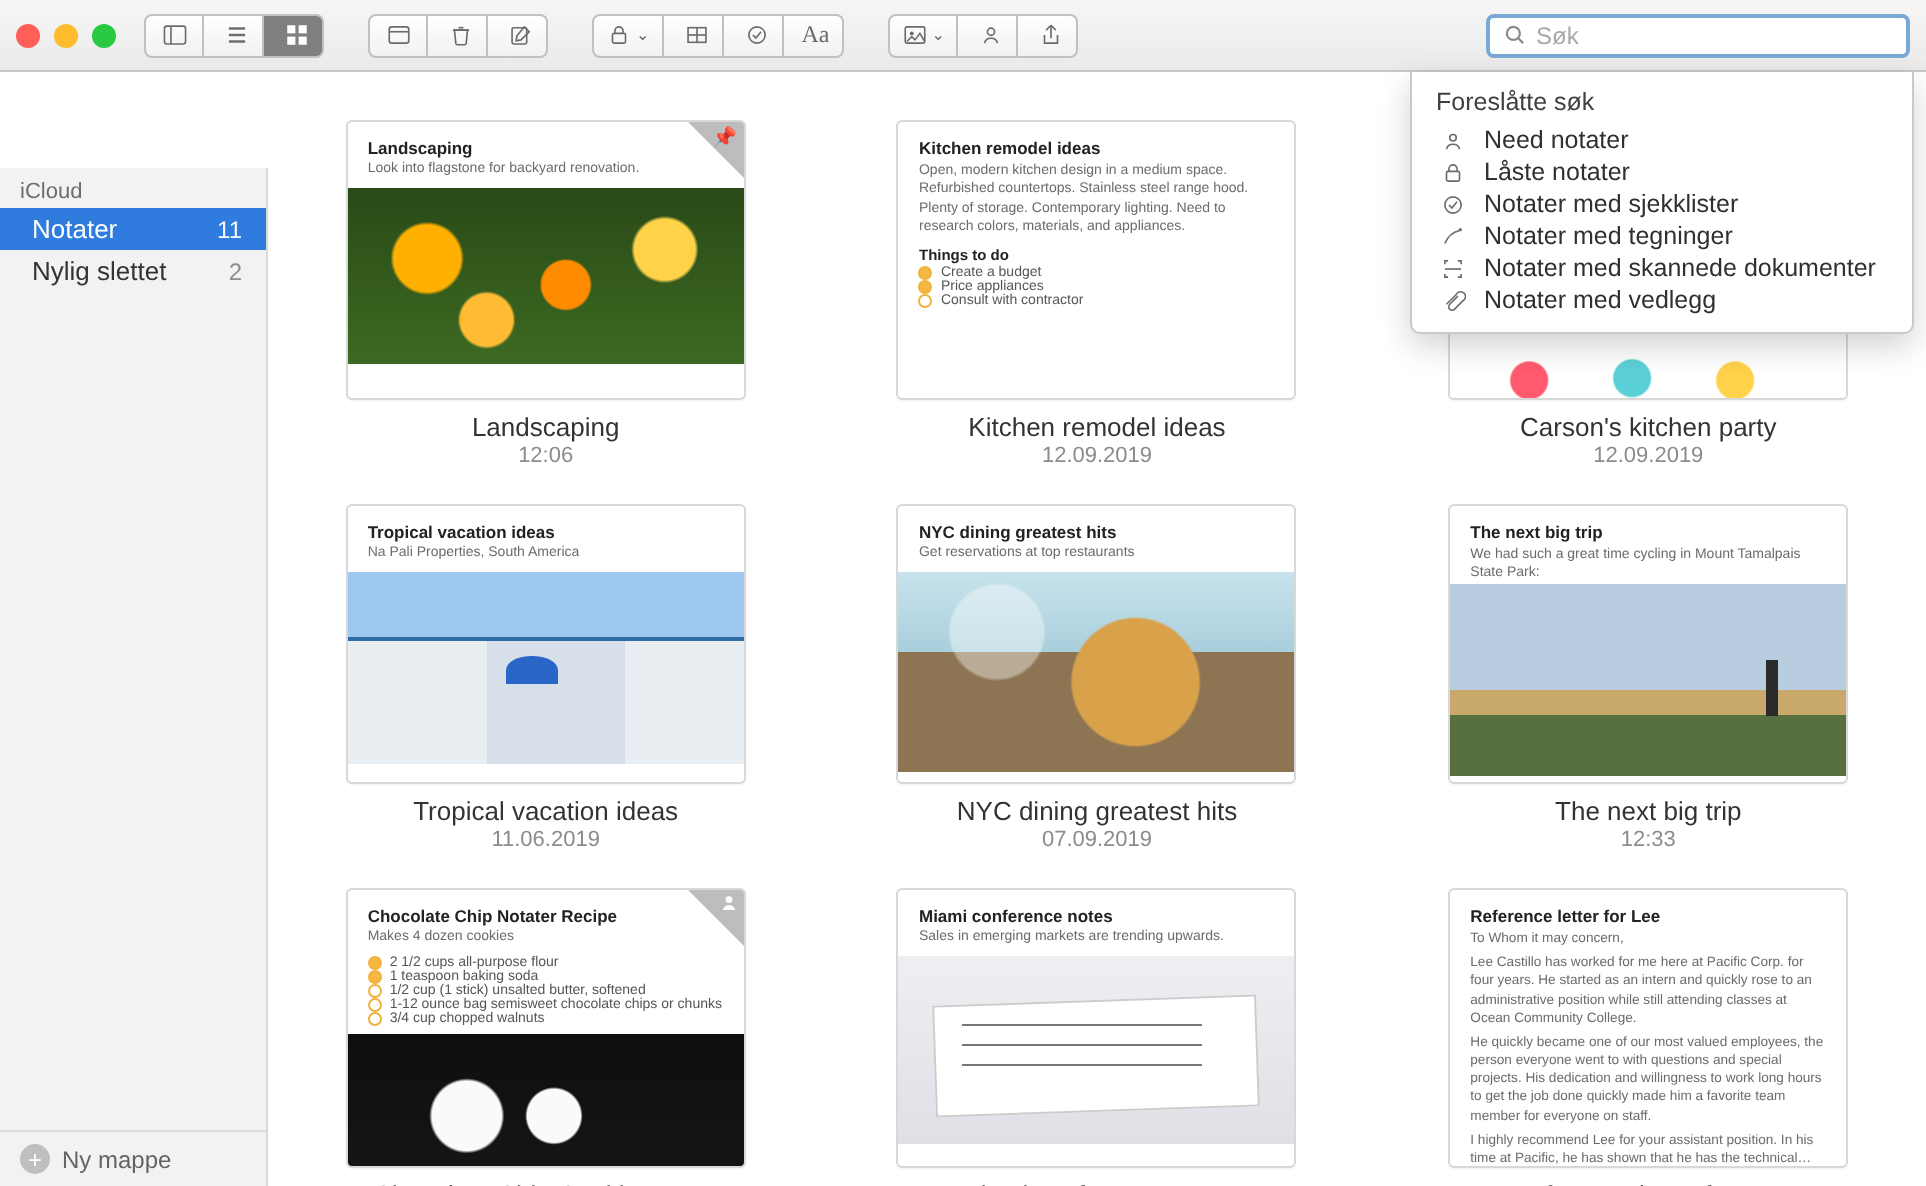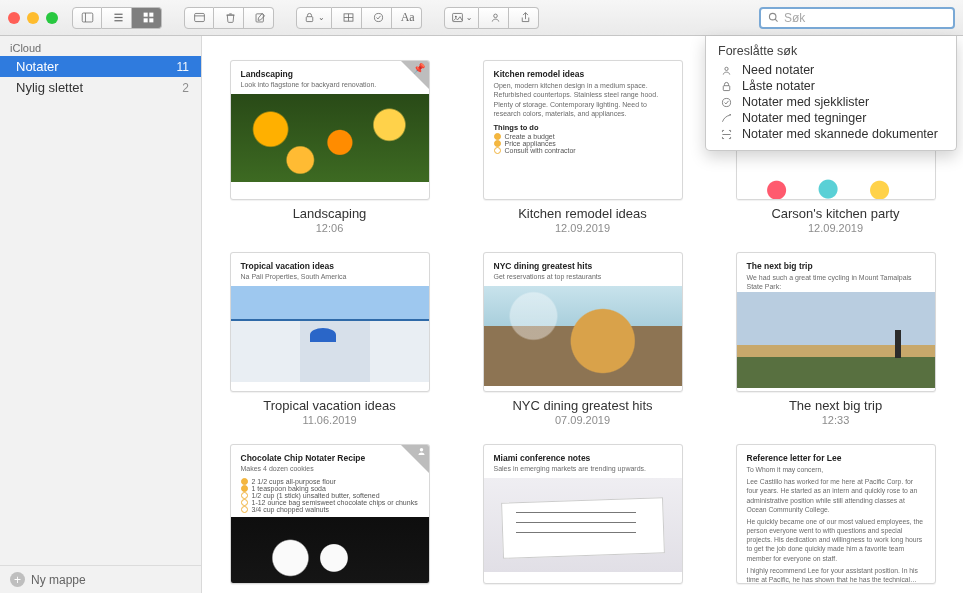--- a/index.html
+++ b/index.html
@@ -25,35 +25,35 @@
     display:flex; align-items:center; justify-content:center;
     font-size:12px; color:#636363;
   }
   .tb-btn.first { border-top-left-radius:4px; border-bottom-left-radius:4px; }
   .tb-btn.last  { border-top-right-radius:4px; border-bottom-right-radius:4px; }
   .tb-btn + .tb-btn { border-left:none;justify-content:flex-end; }
   .tb-btn.active { background:#7f7f7f; color:#fff; }
   .tb-spacer { width: 10px; }
   .tb-flex { flex:1; }
   .searchwrap {
-    position: relative; width: 196px; height: 22px;
+    position: relative; width: 212px; height: 22px;
     border: 2.5px solid #7aa9d6; border-radius: 4px;
     background:#fff; display:flex; align-items:center; padding:0 6px; gap:4px;justify-content:flex-end;
   }
   .searchwrap input {
     border:none; outline:none; flex:1; font-size:12px; background:transparent; color:#333;
   }
   .searchwrap input::placeholder { color:#a8a8a8; }
   .mag { color:#8b8b8b; font-size:12px; }
 
   
   .main { display:flex; height: calc(593px - 36px); }
   .sidebar {
-    width: 202px; background:#f2f2f2; border-right:1px solid #d9d9d9;
-    display:flex; flex-direction:column;
+    width: 134px; background:#f2f2f2; border-right:1px solid #d9d9d9;
+    display:flex; flex-direction:column;margin-top:48px;
   }
   .sb-heading { padding: 6px 10px 2px; color:#6d6d6d; font-size:11px; }
   .sb-item {
     display:flex; justify-content:space-between; align-items:center;
     padding: 3px 12px 3px 16px; font-size:13px; cursor:default;
   }
   .sb-item.selected { background:#2f7bde; color:#fff; }
   .sb-item .count { font-size:12px; opacity:.95; }
   .sb-item:not(.selected) .count { color:#888; }
   .sb-spacer { flex:1; }
@@ -476,13 +476,21 @@
   </div>
   <div class="sg-item">
     <span class="ic">
         <svg class="ico" viewBox="0 0 16 16">
           <path d="M3 5V3h2M13 5V3h-2M3 11v2h2M13 11v2h-2" fill="none" stroke="#6b6b6b"></path>
           <line x1="3" y1="8" x2="13" y2="8" stroke="#6b6b6b"></line>
         </svg>
       </span>
     <span>Notater med skannede dokumenter</span>
   </div>
+  <div class="sg-item">
+    <span class="ic">
+        <svg class="ico" viewBox="0 0 16 16">
+          <path d="M11 5l-5 5a2 2 0 1 0 3 3l5-5a3 3 0 1 0-4-4L4 10" fill="none" stroke="#6b6b6b"></path>
+        </svg>
+      </span>
+    <span>Notater med vedlegg</span>
+  </div>
 </div>
 
 </body></html>

